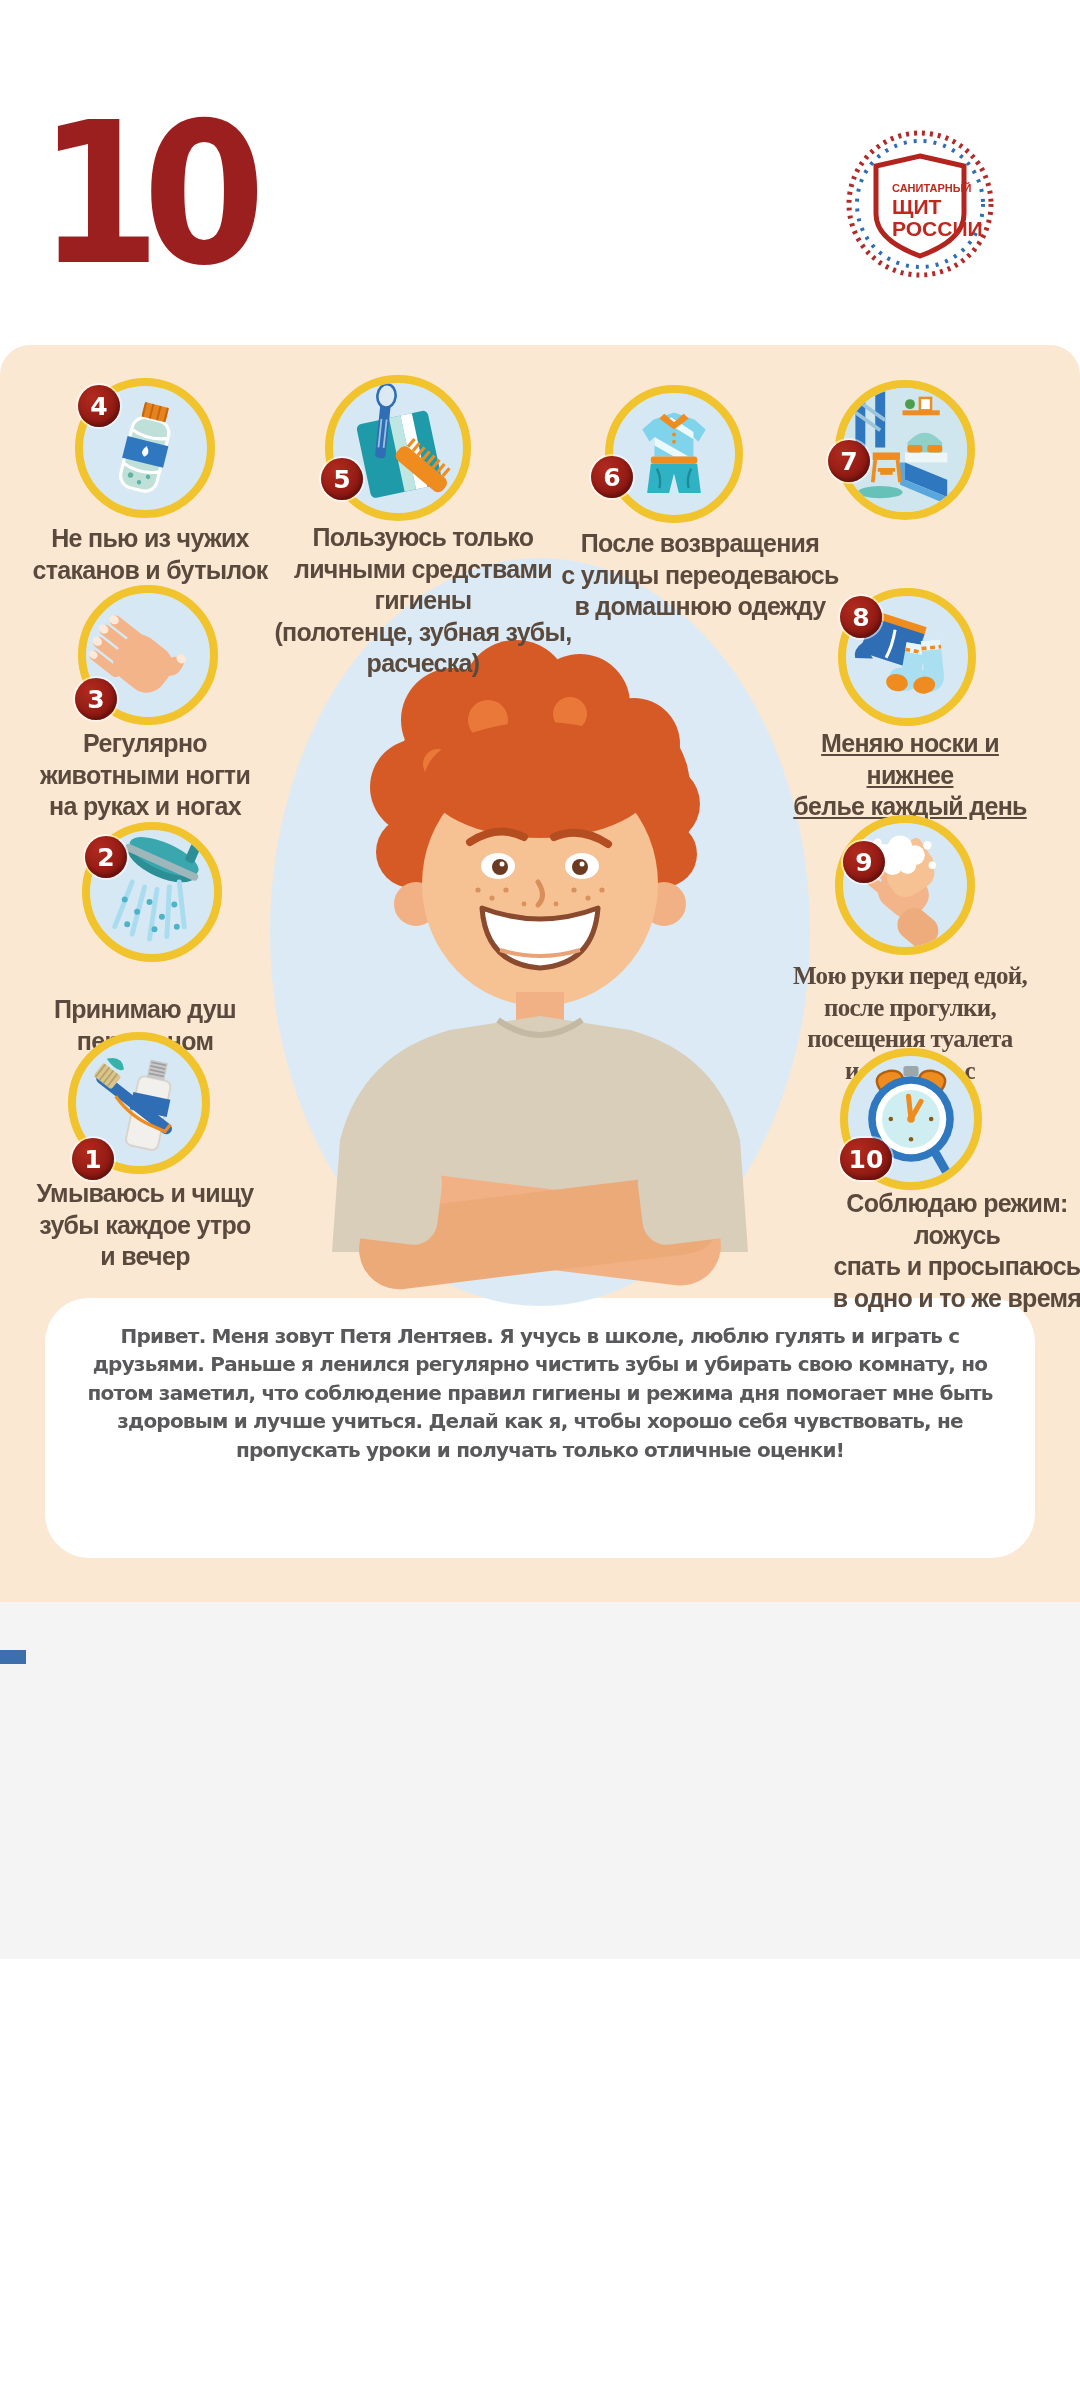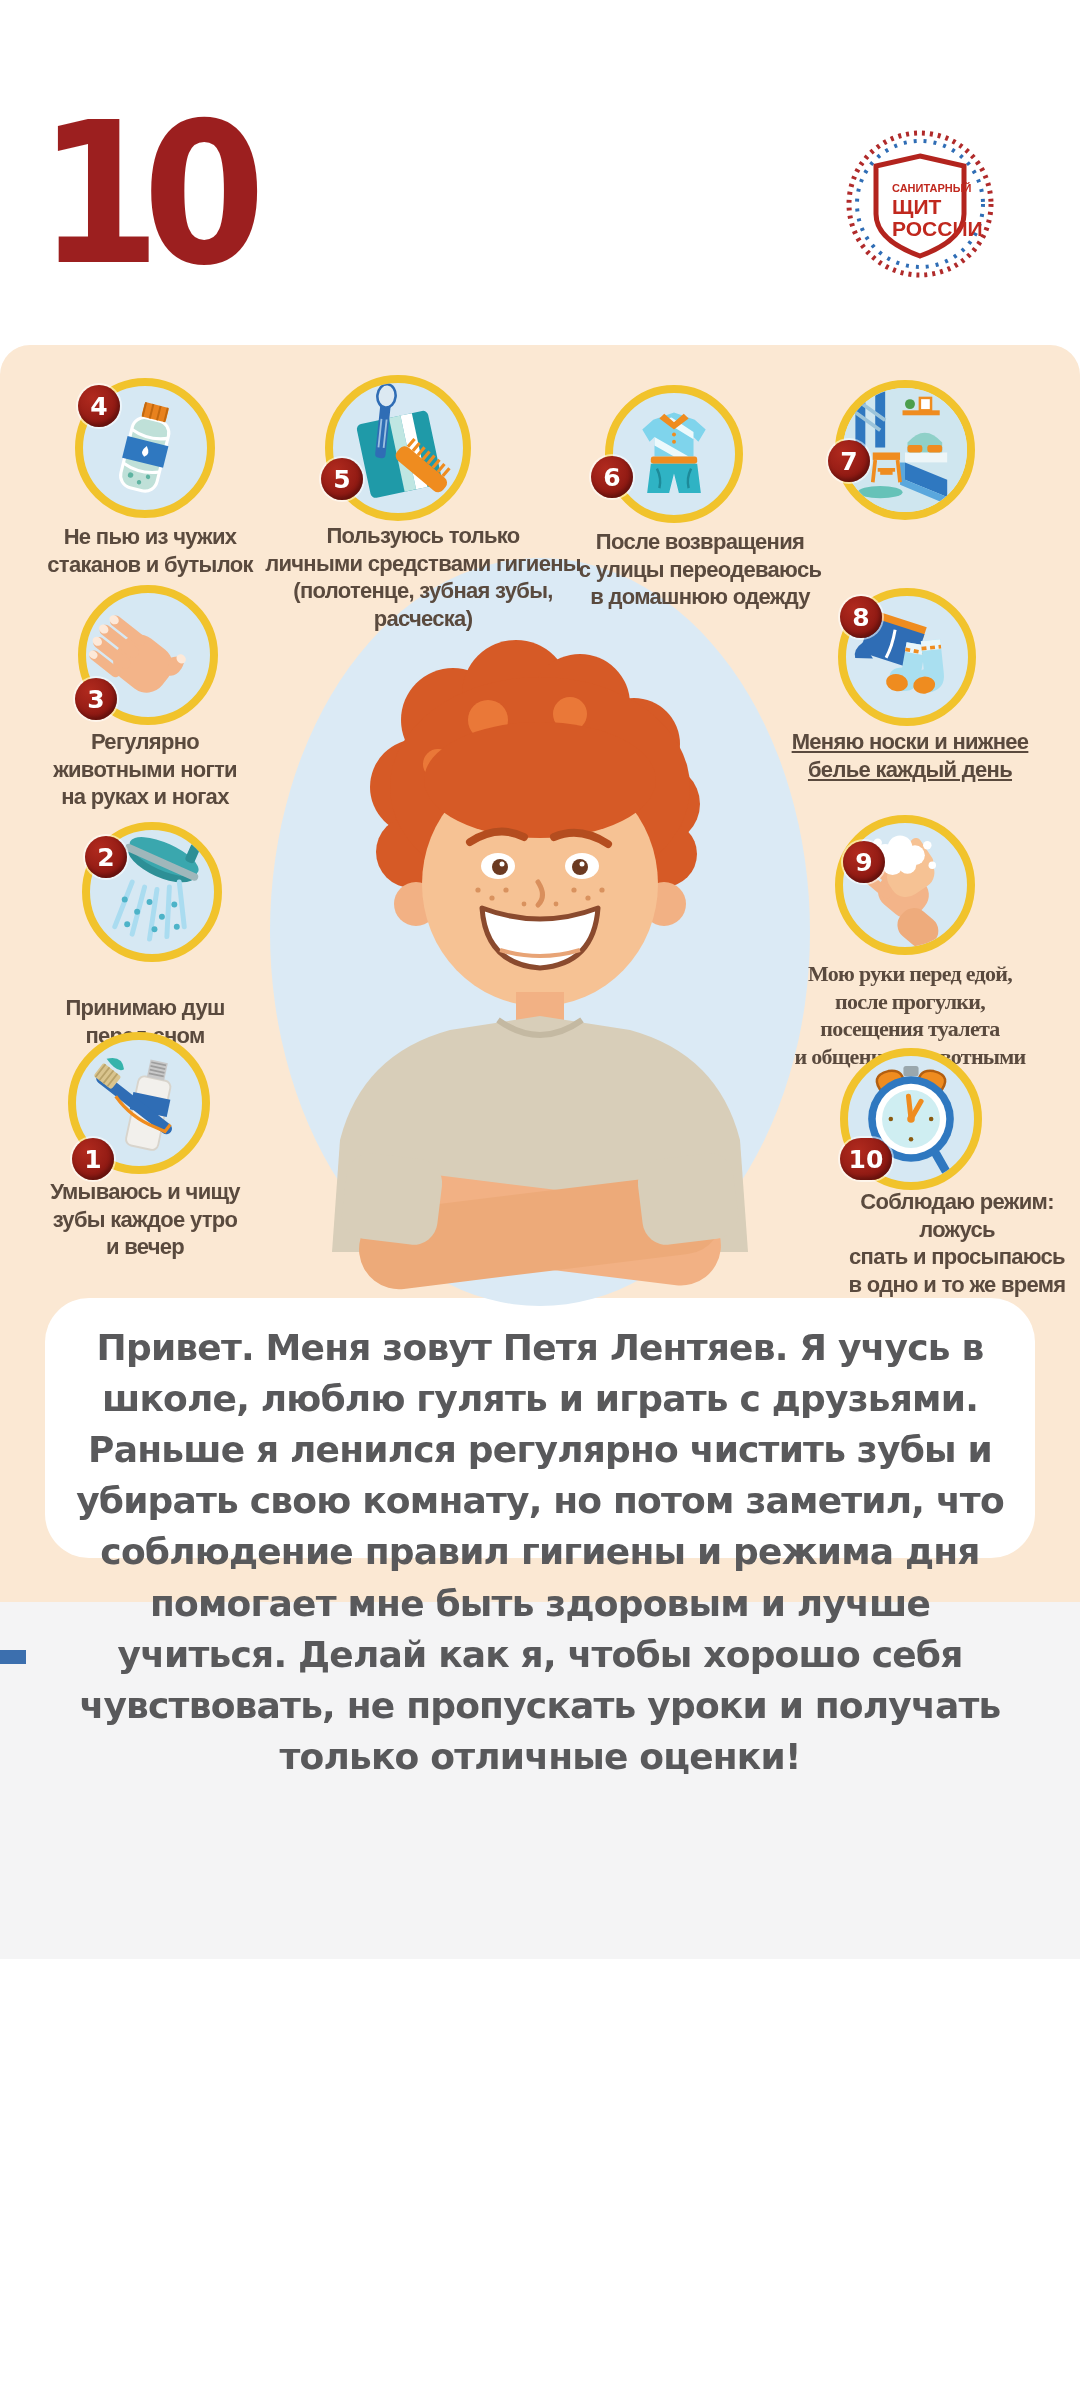--- a/index.html
+++ b/index.html
@@ -19,35 +19,35 @@
   .panel{position:absolute;left:0;top:345px;width:1080px;height:1257px;background:#fbe8d3;
     border-radius:30px 30px 0 0;}
 
   
   .boy-wrap{position:absolute;left:248px;top:552px;width:584px;height:762px;z-index:3;}
 
   
   .speech-card{position:absolute;left:45px;top:1298px;width:990px;height:260px;background:#ffffff;
     border-radius:44px;z-index:2;}
   .speech-text{position:absolute;left:28px;right:28px;top:24px;font-family:"DejaVu Sans",sans-serif;
-    font-weight:bold;font-size:36px;line-height:1.42;letter-spacing:-.8px;color:#59595b;text-align:center;}
+    font-weight:bold;font-size:20px;line-height:1.42;letter-spacing:-.8px;color:#59595b;text-align:center;}
 
   
   .rule{position:absolute;z-index:4;}
   .icon-circle{position:absolute;border-radius:50%;background:#d6e8f3;border:8px solid #f1c32c;
     box-sizing:border-box;overflow:hidden;}
   .icon-circle svg{position:absolute;left:0;top:0;width:100%;height:100%;}
   .badge{position:absolute;width:42px;height:42px;border-radius:50%;z-index:5;
     background:radial-gradient(circle at 35% 30%, #b12a1e 0%, #8c1812 70%);
     box-shadow:inset -2px -3px 4px rgba(0,0,0,.3), 0 0 0 2px rgba(255,255,255,.55);
     color:#ffffff;font-family:"DejaVu Sans",sans-serif;font-weight:bold;font-size:25px;
     display:flex;align-items:center;justify-content:center;}
   .badge.wide{width:52px;border-radius:22px;}
   .rule-text{position:absolute;font-family:"Liberation Sans",sans-serif;font-weight:bold;
-    font-size:22px;line-height:1.26;letter-spacing:-.7px;color:#5a4a3e;text-align:center;
+    font-size:25px;line-height:1.26;letter-spacing:-.7px;color:#5a4a3e;text-align:center;
     white-space:pre-line;}
 
   
   .r4{left:0;top:375px;width:300px;height:260px;}
   .r4 .icon-circle{left:75px;top:3px;width:140px;height:140px;}
   .r4 .badge{left:78px;top:10px;}
   .r4 .rule-text{left:10px;top:148px;width:280px;}
 
   .r5{left:258px;top:372px;width:330px;height:300px;}
   .r5 .icon-circle{left:67px;top:3px;width:146px;height:146px;}

